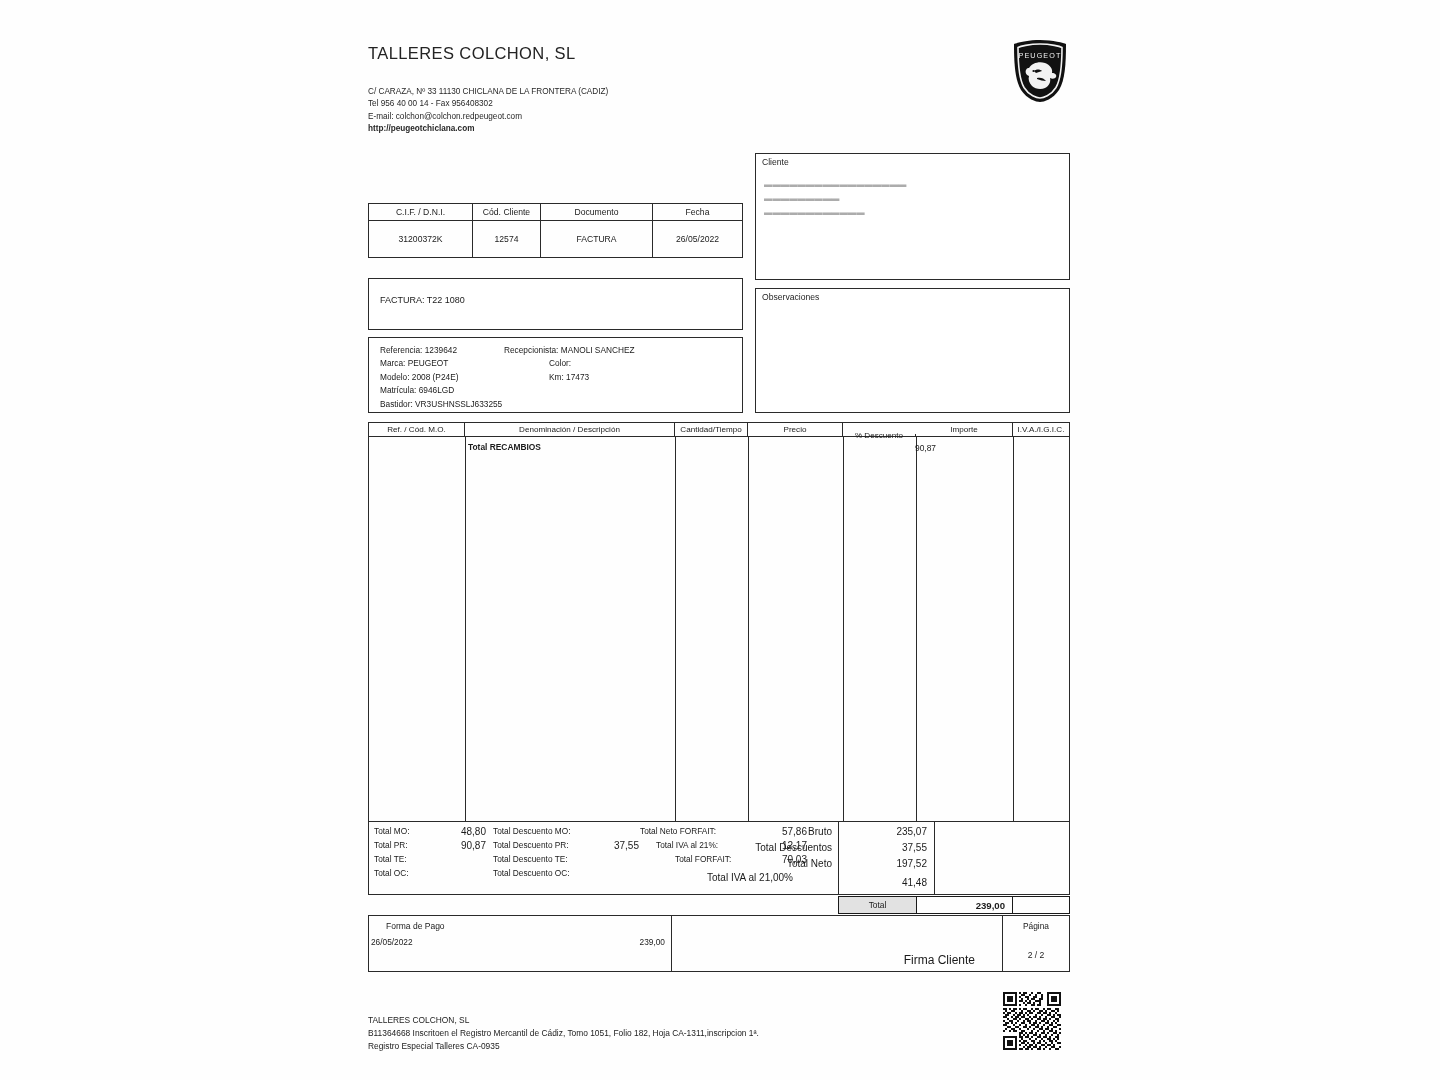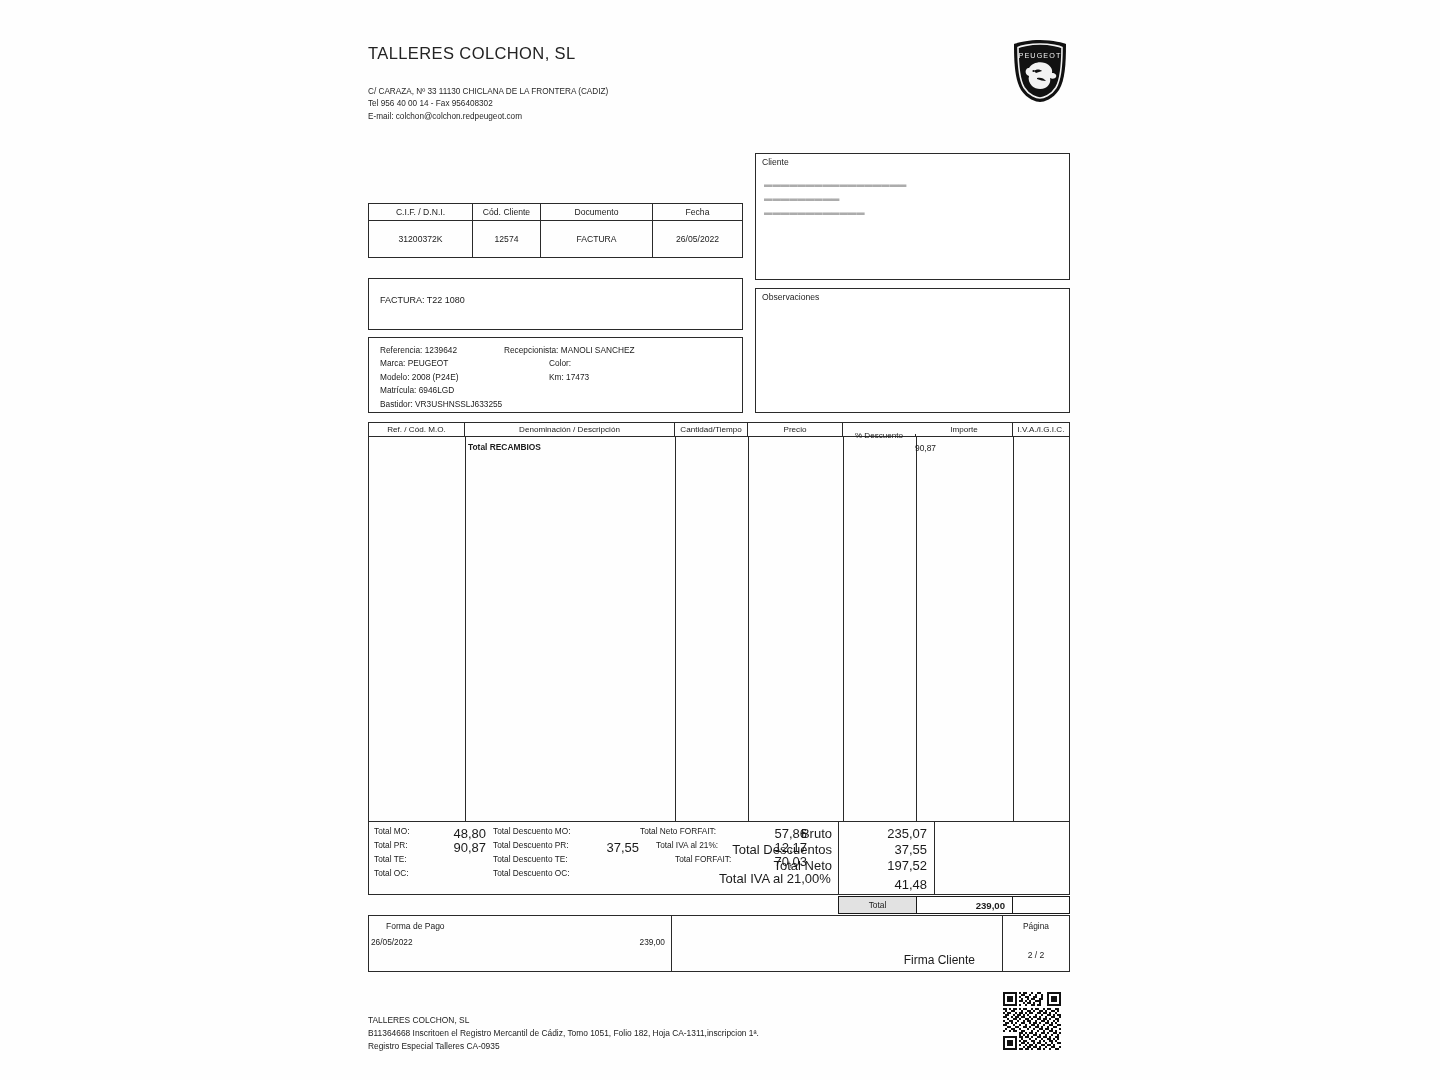--- a/index.html
+++ b/index.html
@@ -194,21 +194,21 @@
   .totals {
     position: absolute;
     left: 368px; top: 822px;
     width: 702px; height: 73px;
     border-left: 1.1px solid #2a2a2a;
     border-right: 1.1px solid #2a2a2a;
     border-bottom: 1.1px solid #2a2a2a;
     box-sizing: border-box;
   }
   .tot-txt { position: absolute; font-size: 8.3px; white-space: nowrap; }
-  .tot-num { position: absolute; font-size: 13px; text-align: right; }
+  .tot-num { position: absolute; font-size: 10px; text-align: right; }
 
   .tsep {
     position: absolute;
     width: 1.1px;
     background: #2a2a2a;
     top: 0; bottom: 0;
   }
 
   
   .grand {
@@ -317,20 +317,21 @@
 <body>
 
 <div class="page">
 
   <div class="letterhead">
     <div class="company-name">TALLERES COLCHON, SL</div>
     <div class="addr-block">
       <div>C/ CARAZA, Nº 33 11130 CHICLANA DE LA FRONTERA (CADIZ)</div>
       <div>Tel  956 40 00 14   - Fax 956408302</div>
       <div>E-mail: colchon@colchon.redpeugeot.com</div>
+      <div class="addr-web">http://peugeotchiclana.com</div>
     </div>
   </div>
 
   <div class="logo-wrap">
     <svg viewBox="0 0 62 66" width="62" height="66">
       <path d="M31 2 C18 2 7 5 5 6 C5 26 6 42 12 52 C18 61 27 64 31 64 C35 64 44 61 50 52 C56 42 57 26 57 6 C55 5 44 2 31 2 Z" fill="#111111"></path>
       <path d="M31 6 C20 6 11 8.5 9 9.5 C9 26 10 41 15 49.5 C20 57.5 28 60 31 60 C34 60 42 57.5 47 49.5 C52 41 53 26 53 9.5 C51 8.5 42 6 31 6 Z" fill="none" stroke="#f2f2f2" stroke-width="1.6"></path>
       <text x="31" y="20" font-family="'Liberation Sans', sans-serif" font-size="7.2" fill="#f2f2f2" text-anchor="middle" letter-spacing="1.1">PEUGEOT</text>
       <path d="M20 30 C23 25 30 23 36 25 C41 27 44 31 43 35 C46 35 48 37 47 39 C46 41 43 41 41 40 C42 44 40 48 36 50 C32 52 26 51 23 48 C20 45 19 41 20 38 C17 37 16 34 17 32 C18 30 19 30 20 30 Z" fill="#f2f2f2"></path>
       <path d="M25 33 C27 31 31 31 33 33 C31 34 29 34 27 35 Z" fill="#111111"></path>
@@ -463,21 +464,21 @@
     <div class="tot-txt" style="left:287px; top:18px">Total IVA al 21%:</div>
     <div class="tot-txt" style="left:306px; top:32px">Total FORFAIT:</div>
 
     <div class="tot-num" style="left:390px; top:4px;  width:48px">57,86</div>
     <div class="tot-num" style="left:390px; top:18px; width:48px">12,17</div>
     <div class="tot-num" style="left:390px; top:32px; width:48px">70,03</div>
 
     <div class="tot-num" style="left:345px; top:4px;  width:118px">Bruto</div>
     <div class="tot-num" style="left:345px; top:20px; width:118px">Total Descuentos</div>
     <div class="tot-num" style="left:345px; top:36px; width:118px">Total Neto</div>
-    <div class="tot-num" style="left:347px; top:50px; width:118px; text-align:center; line-height:1.12">Total IVA al 21,00%</div>
+    <div class="tot-num" style="left:338px; top:50px; width:118px; text-align:left; line-height:1.12">Total IVA al 21,00%</div>
 
     <div class="tot-num" style="left:478px; top:4px;  width:80px">235,07</div>
     <div class="tot-num" style="left:478px; top:20px; width:80px">37,55</div>
     <div class="tot-num" style="left:478px; top:36px; width:80px">197,52</div>
     <div class="tot-num" style="left:478px; top:55px; width:80px">41,48</div>
   </div>
 
   <div class="grand">
     <div class="grand-label">Total</div>
     <div class="grand-value">239,00</div>

